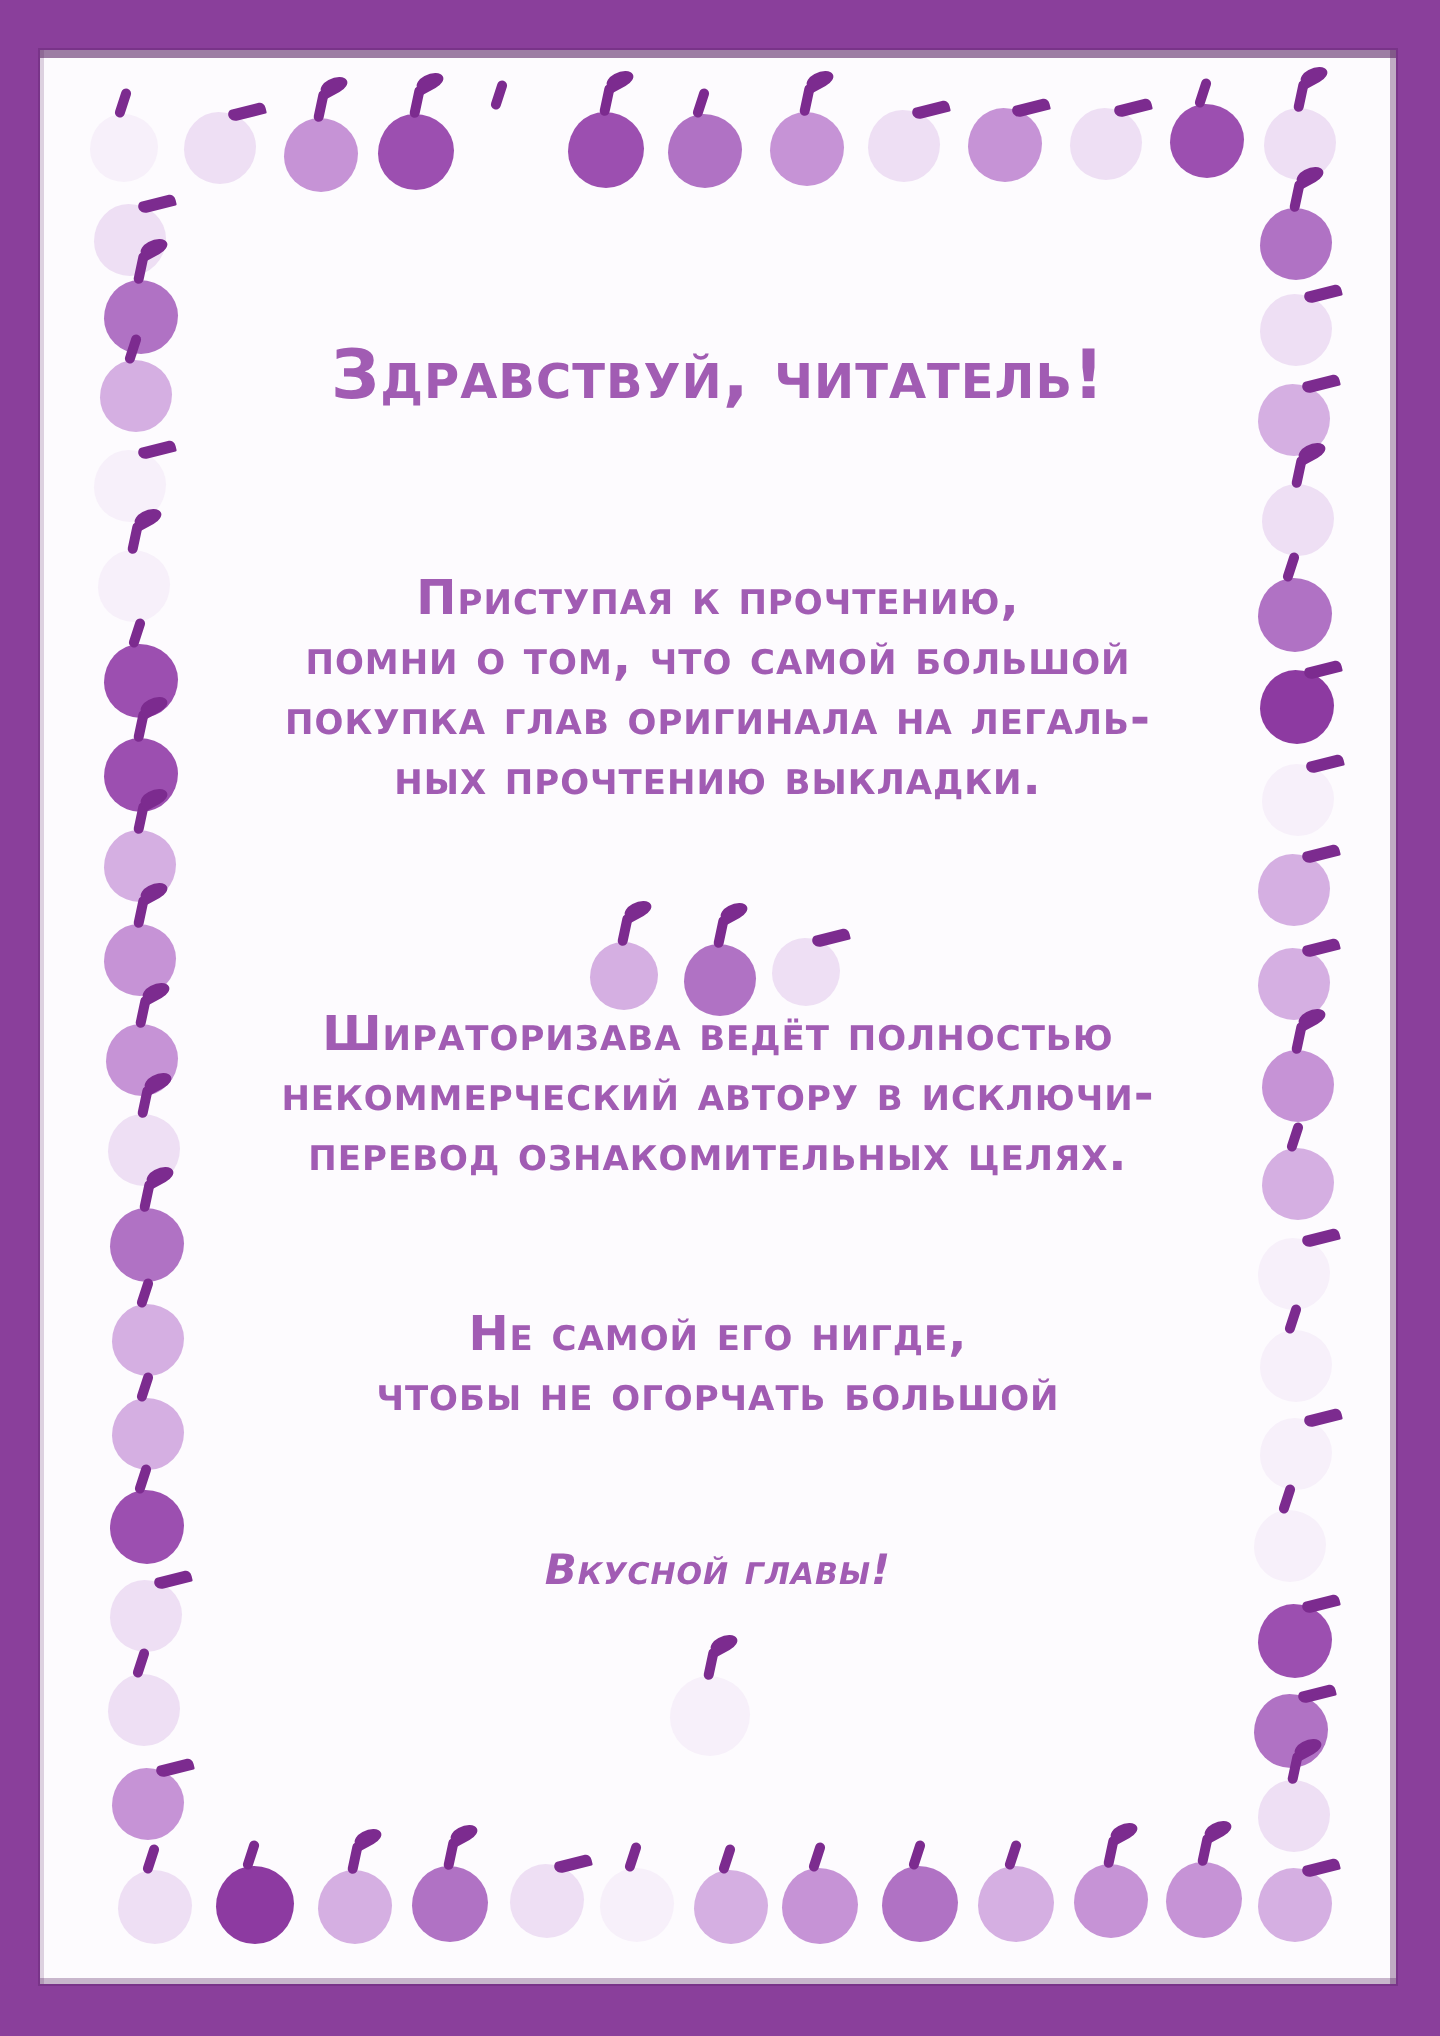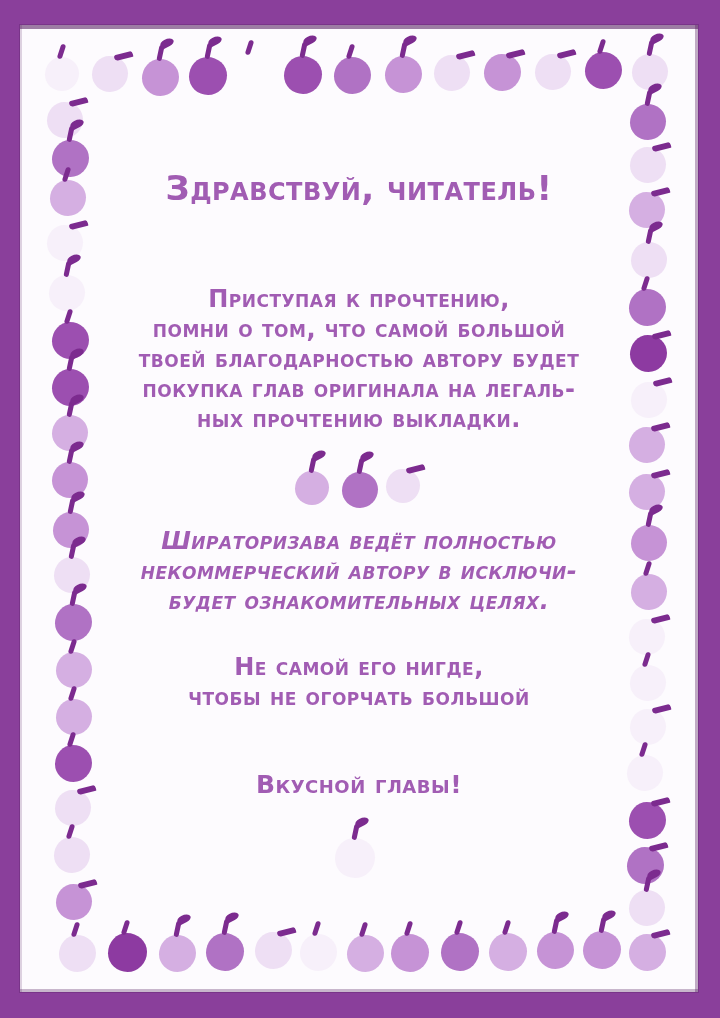--- a/index.html
+++ b/index.html
@@ -19,23 +19,23 @@
       0 0 0 1px rgba(70,20,85,.25);
   }
   .txt{
     position:absolute;left:20px;width:678px;text-align:center;
     color:var(--text,#a15cb3);
     font-variant:small-caps;
     font-weight:700;letter-spacing:.5px;
   }
   .title{top:166px;font-size:34px;line-height:44px;}
   .p1{top:284px;font-size:24px;line-height:30px;}
-  .p2{top:526px;font-size:24px;line-height:30px;font-style:italic;}
+  .p2{top:502px;font-size:24px;line-height:30px;}
   .p3{top:652px;font-size:24px;line-height:30px;}
-  .closing{top:768px;font-size:25px;line-height:34px;}
+  .closing{top:768px;font-size:21px;line-height:34px;font-style:italic;}
   .apple{
     position:absolute;
     border-radius:48% 52% 50% 50% / 52% 48% 52% 48%;
   }
   .stem{position:absolute;background:var(--stem,#7c2b8f);}
   .stem-t{width:5px;height:15px;border-radius:3px;top:-13px;left:40%;transform:rotate(18deg);}
   .stem-l{width:5px;height:16px;border-radius:3px;top:-14px;left:44%;transform:rotate(12deg);}
   .leaf{
     position:absolute;width:14px;height:8px;background:var(--stem,#7c2b8f);
     border-radius:60% 80% 60% 15%;top:-20px;left:50%;transform:rotate(-28deg);
@@ -274,29 +274,28 @@
       <div class="stem stem-l"></div>
       <div class="leaf"></div>
     </div>
   </div>
 
 <div class="txt title">Здравствуй, читатель!</div>
 
 <div class="txt p1">
   <div>Приступая к прочтению,</div>
   <div>помни о том, что самой большой</div>
-  <div>твоей благодарностью автору будет</div>
   <div>покупка глав оригинала на легаль-</div>
   <div>ных прочтению выкладки.</div>
 </div>
 
 <div class="txt p2">
   <div>Шираторизава ведёт полностью</div>
   <div>некоммерческий автору в исключи-</div>
-  <div>будет ознакомительных целях.</div>
+  <div>перевод ознакомительных целях.</div>
 </div>
 
 <div class="txt p3">
   <div>Не самой его нигде,</div>
   <div>чтобы не огорчать большой</div>
 </div>
 
 <div class="txt closing">Вкусной главы!</div>
 
 </body></html>

